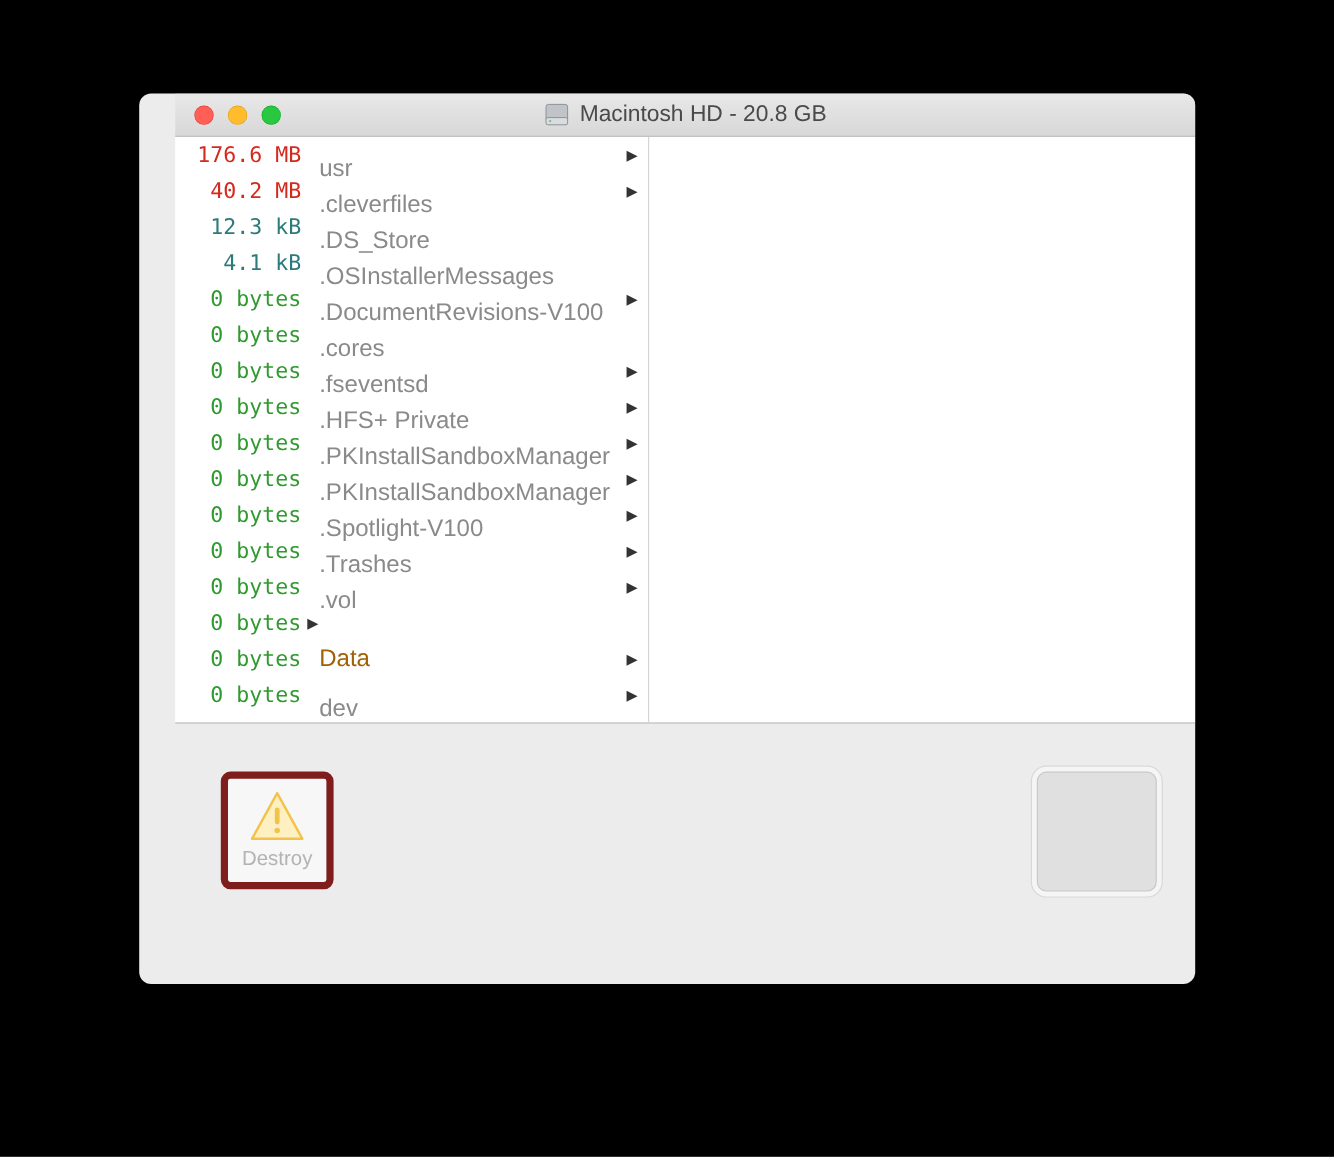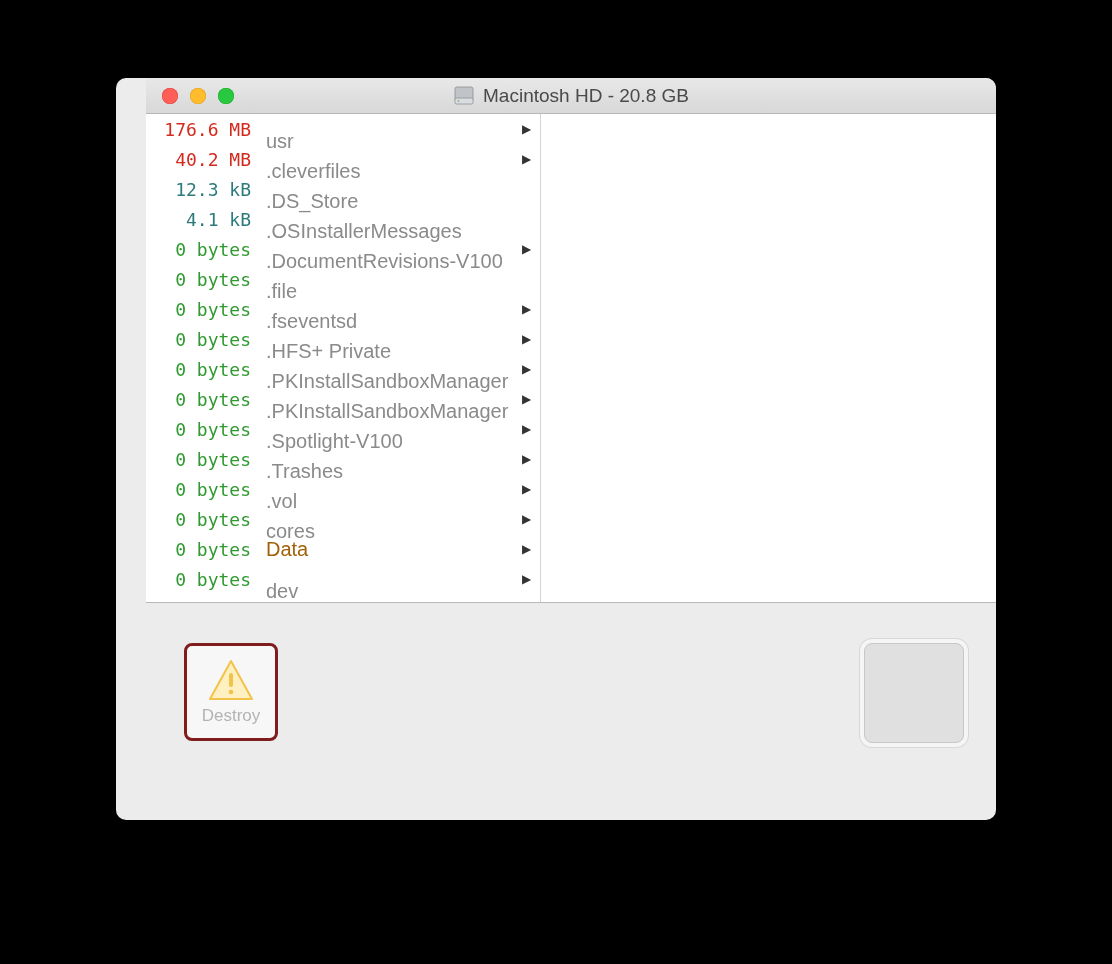--- a/index.html
+++ b/index.html
@@ -107,21 +107,21 @@
     flex: 1;
     display: flex;
     align-items: flex-start;
     justify-content: space-between;
     padding: 40px 32px 32px 38px;
   }
   .destroy-btn {
     width: 94px;
     height: 98px;
     background: #f7f7f7;
-    border: 3px solid #7f1d1d;
+    border: 6px solid #7f1d1d;
     border-radius: 8px;
     display: flex;
     flex-direction: column;
     align-items: center;
     justify-content: center;
     gap: 4px;
     color: #b3b3b3;
     font-size: 17px;
   }
   .warn-icon { width: 48px; height: 44px; }
@@ -177,21 +177,21 @@
           <div class="name dim">.OSInstallerMessages</div>
           <div class="chev"></div>
         </div>
         <div class="file-row">
           <div class="size green">0 bytes</div>
           <div class="name dim">.DocumentRevisions-V100</div>
           <div class="chev">▶</div>
         </div>
         <div class="file-row">
           <div class="size green">0 bytes</div>
-          <div class="name dim">.file</div>
+          <div class="name dim">.cores</div>
           <div class="chev"></div>
         </div>
         <div class="file-row">
           <div class="size green">0 bytes</div>
           <div class="name dim">.fseventsd</div>
           <div class="chev">▶</div>
         </div>
         <div class="file-row">
           <div class="size green">0 bytes</div>
           <div class="name dim">.HFS+ Private</div>
@@ -217,21 +217,20 @@
           <div class="name dim">.Trashes</div>
           <div class="chev">▶</div>
         </div>
         <div class="file-row">
           <div class="size green">0 bytes</div>
           <div class="name dim">.vol</div>
           <div class="chev">▶</div>
         </div>
         <div class="file-row">
           <div class="size green">0 bytes</div>
-          <div class="name dim">cores</div>
           <div class="chev">▶</div>
         </div>
         <div class="file-row">
           <div class="size green">0 bytes</div>
           <div class="name">Data</div>
           <div class="chev">▶</div>
         </div>
         <div class="file-row">
           <div class="size green">0 bytes</div>
           <div class="name dim">dev</div>

